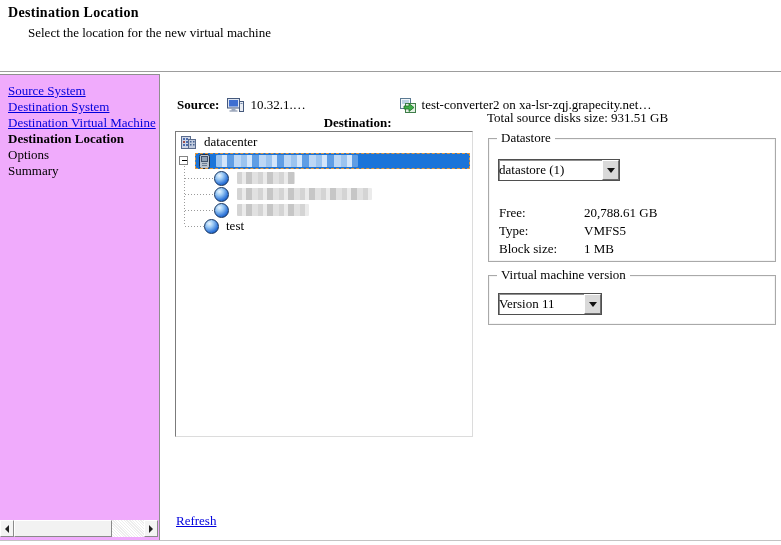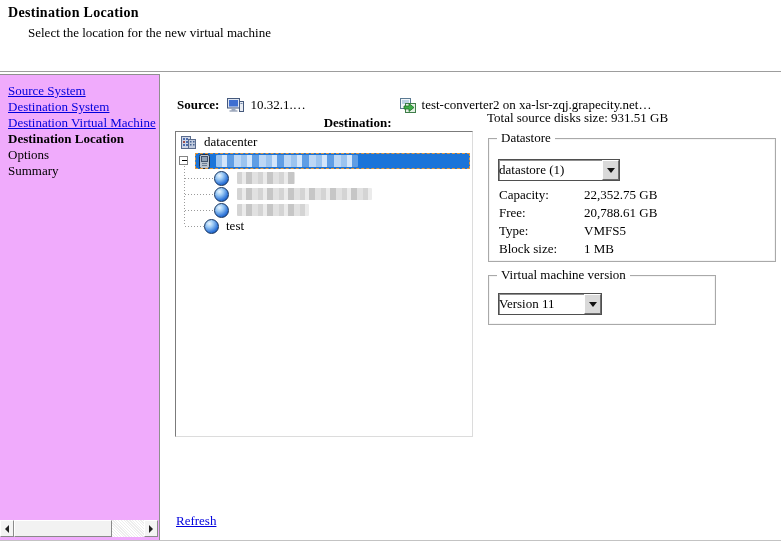--- a/index.html
+++ b/index.html
@@ -76,21 +76,21 @@
       opacity:.85; filter:blur(.4px); }
   .mosaic.blue { background:
       repeating-linear-gradient(90deg,#9cc4ef 0 6px,#d4e6fa 6px 11px,#5f9de4 11px 18px,#bcd7f5 18px 25px);
       filter:blur(.4px); }
 
   .refresh-link { position:absolute; left:176px; top:513px; color:#0000dd; text-decoration:underline; cursor:pointer; }
 
   
   .groupbox { position:absolute; border:1px solid #a9a9a9; box-shadow:inset 0 0 0 1px #f5f5f5; }
   .gb-datastore { left:488px; top:138px; width:288px; height:124px; }
-  .gb-vmversion { left:488px; top:275px; width:228px; height:50px; }
+  .gb-vmversion { left:488px; top:275px; width:288px; height:50px; }
   .gb-title { position:absolute; top:-8px; left:8px; background:#fff; padding:0 4px; line-height:14px; }
 
   .combo { position:absolute; height:22px; background:#fff; border:1px solid #4f4f4f;
            box-shadow:inset 1px 1px 0 #8f8f8f; display:flex; align-items:center; cursor:default; }
   .combo-ds { left:9px; top:20px; width:122px; }
   .combo-vv { left:9px; top:17px; width:104px; }
   .combo .val { flex:1; white-space:nowrap; overflow:hidden; }
   .combo .dbtn { width:17px; align-self:stretch; flex:none; background:#d9d9d9; position:relative;
                  border:1px solid; border-color:#ffffff #6f6f6f #6f6f6f #ffffff; }
   .combo .dbtn::after { content:""; position:absolute; left:50%; top:50%; transform:translate(-50%,-40%);
@@ -224,24 +224,20 @@
   </div>
 
   <div class="refresh-link">Refresh</div>
 
   <div class="groupbox gb-datastore">
     <span class="gb-title">Datastore</span>
     <div class="combo combo-ds">
       <span class="val">datastore (1)</span>
       <span class="dbtn"></span>
     </div>
-    <div class="field-row fr-0">
-      <span class="flabel">Capacity:</span>
-      <span>22,352.75 GB</span>
-    </div>
     <div class="field-row fr-1">
       <span class="flabel">Free:</span>
       <span>20,788.61 GB</span>
     </div>
     <div class="field-row fr-2">
       <span class="flabel">Type:</span>
       <span>VMFS5</span>
     </div>
     <div class="field-row fr-3">
       <span class="flabel">Block size:</span>

